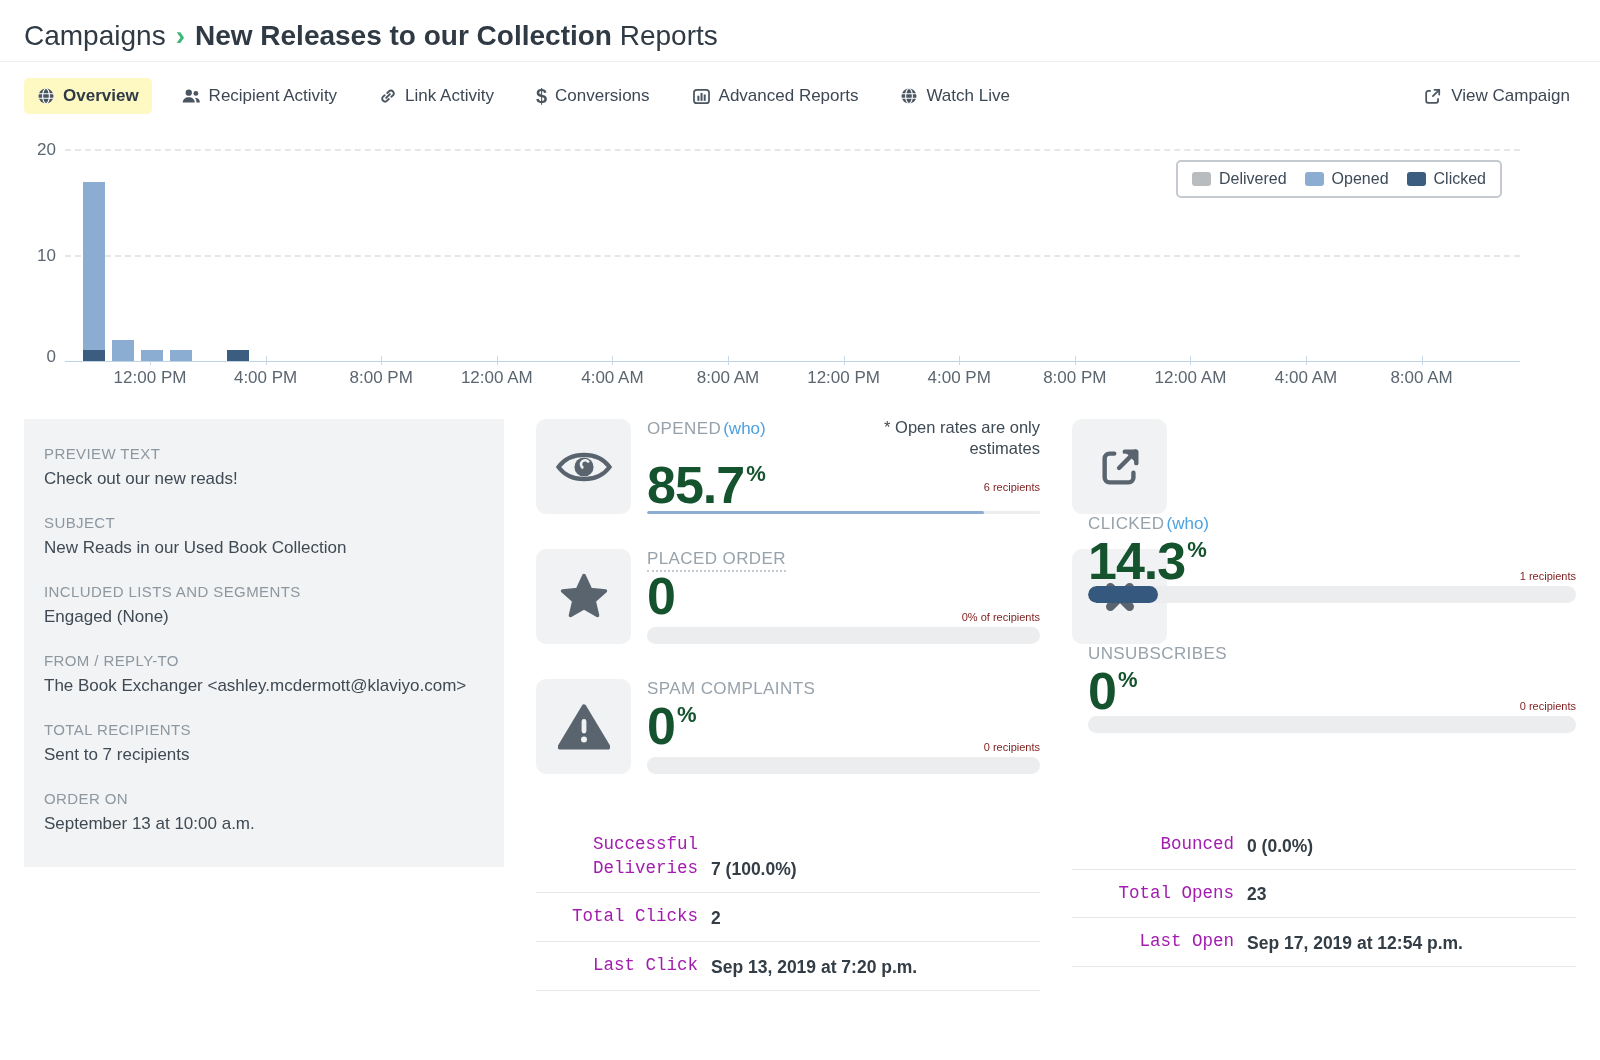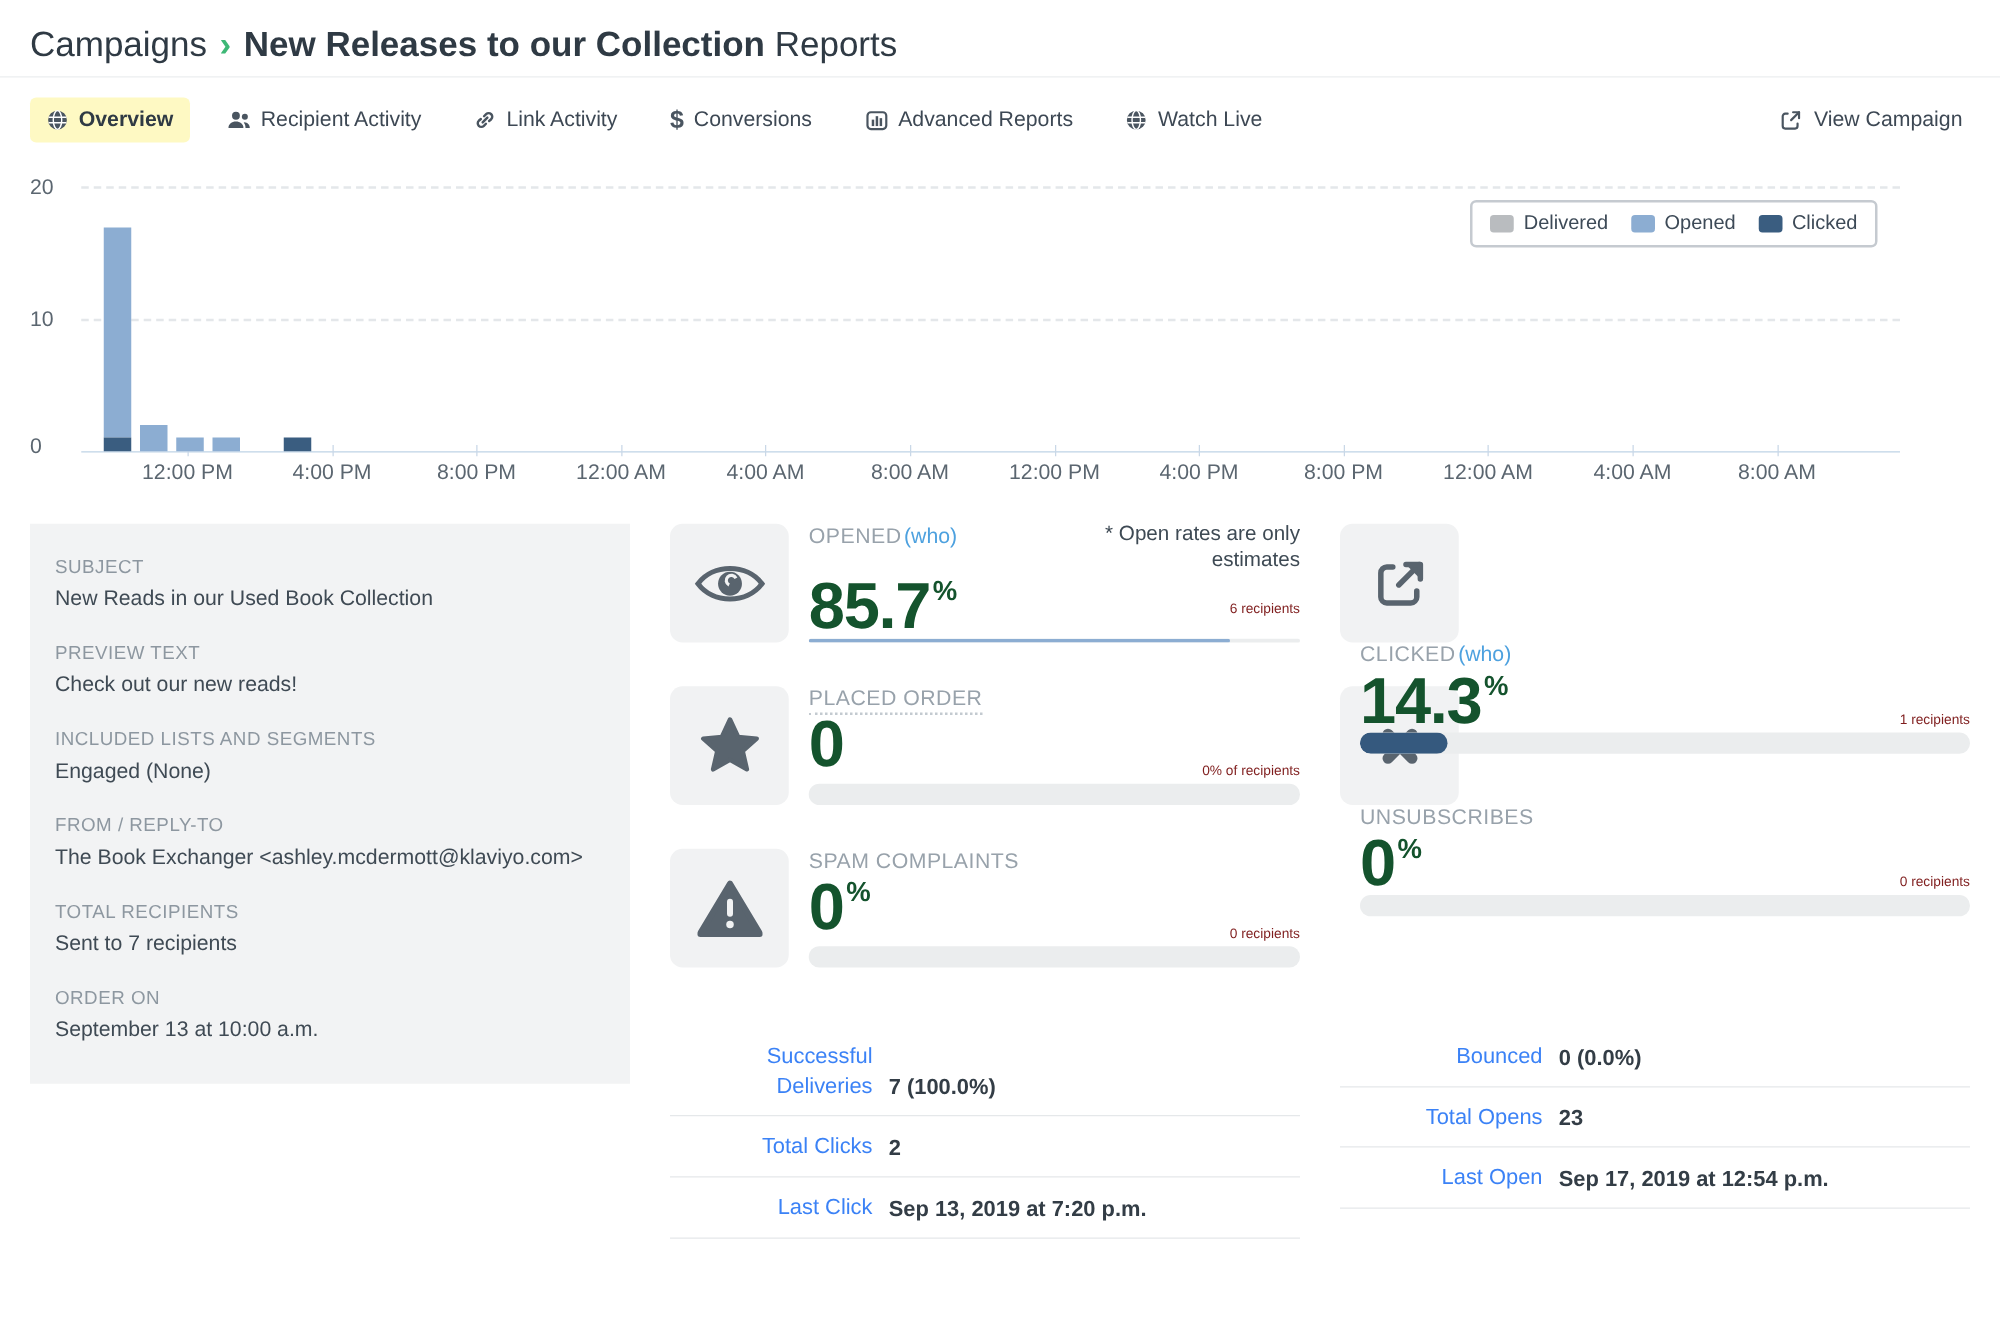--- a/index.html
+++ b/index.html
@@ -23,21 +23,21 @@
   .tab.active { background:#fef9c3; font-weight:700; color:#2f3a44; }
   .tab .ticon { display:flex; align-items:center; color:#4a5560; }
   .view-campaign { margin-left:auto; display:flex; align-items:center; gap:9px;
          background:none; border:none; font:inherit; color:#3d4854; cursor:pointer; }
   .view-campaign .ticon { display:flex; align-items:center; color:#4a5560; }
 
   
   .chart { position:relative; margin:28px 24px 0; height:252px; }
   .gridline { position:absolute; height:0; border-top:2px dashed #e4e7ea; }
   .axisline { position:absolute; height:1px; background:#bfd3e6; }
-  .ylabel { position:absolute; width:32px; text-align:left; font-size:17px; color:#5b6670; transform:translateY(-50%); }
+  .ylabel { position:absolute; width:32px; text-align:right; font-size:17px; color:#5b6670; transform:translateY(-50%); }
   .xtick { position:absolute; width:1px; height:9px; background:#c9d8e7; }
   .xlabel { position:absolute; transform:translateX(-50%); font-size:17px; color:#5b6670; white-space:nowrap; }
   .cbar { position:absolute; display:flex; flex-direction:column; cursor:pointer; }
   .cbar-seg { width:100%; }
   .legend { position:absolute; top:18px; right:74px; display:flex; align-items:center; gap:18px;
             padding:8px 14px; border:2px solid #c5cad0; border-radius:5px; background:#fff; }
   .legend-item { display:flex; align-items:center; gap:8px; font-size:16px; color:#3d4a57; cursor:pointer; }
   .legend-swatch { width:19px; height:14px; border-radius:3px; }
 
   
@@ -59,21 +59,21 @@
   .who { color:#4da1df; font-size:17px; text-decoration:none; cursor:pointer; margin-left:2px; }
   .card-note { font-size:16.5px; color:#3e4a54; text-align:right; max-width:190px; line-height:1.25; margin-top:-2px; }
   .card-value { font-size:52px; font-weight:700; color:#14532d; line-height:.95; margin-top:3px; letter-spacing:-1px; }
   .card-value .unit { font-size:22px; position:relative; top:-22px; letter-spacing:0; margin-left:2px; }
   .card-recipients { position:absolute; right:0; bottom:21px; font-size:11px; color:#7f1d1d; }
   .bar-track { margin-top:auto; height:17px; border-radius:9px; background:#ebedee; overflow:hidden; }
   .bar-fill { height:100%; border-radius:9px; }
 
   .stat-table { margin-top:12px; font-size:17.5px; }
   .trow { display:flex; align-items:flex-end; padding:12px 0; border-bottom:1px solid #e5e8ea; }
-  .tlabel { width:162px; flex:none; text-align:right; color:#3b82f6; line-height:1.35; }
+  .tlabel { width:162px; flex:none; text-align:right; color:#a21caf; line-height:1.35;font-family:Liberation Mono, monospace; }
   .tvalue { margin-left:13px; font-weight:700; color:#333d46; }
 </style>
 </head>
 <body>
 
 <div class="breadcrumb">
   <span>Campaigns</span><span class="crumb-sep">›</span><span class="crumb-campaign">New Releases to our Collection</span>
   <span>Reports</span>
 </div>
 
@@ -213,26 +213,26 @@
       <div class="legend-item">
         <span class="legend-swatch" style="background: rgb(58, 93, 128);"></span>
         <span>Clicked</span>
       </div>
     </div>
   </div>
 
 <div class="main">
   <div class="details" id="details">
       <div class="field">
+        <div class="field-label">PREVIEW TEXT</div>
+        <div class="field-value">Check out our new reads!</div>
+      </div>
+      <div class="field">
         <div class="field-label">SUBJECT</div>
         <div class="field-value">New Reads in our Used Book Collection</div>
-      </div>
-      <div class="field">
-        <div class="field-label">PREVIEW TEXT</div>
-        <div class="field-value">Check out our new reads!</div>
       </div>
       <div class="field">
         <div class="field-label">INCLUDED LISTS AND SEGMENTS</div>
         <div class="field-value">Engaged (None)</div>
       </div>
       <div class="field">
         <div class="field-label">FROM / REPLY-TO</div>
         <div class="field-value">The Book Exchanger &lt;ashley.mcdermott@klaviyo.com&gt;</div>
       </div>
       <div class="field">

